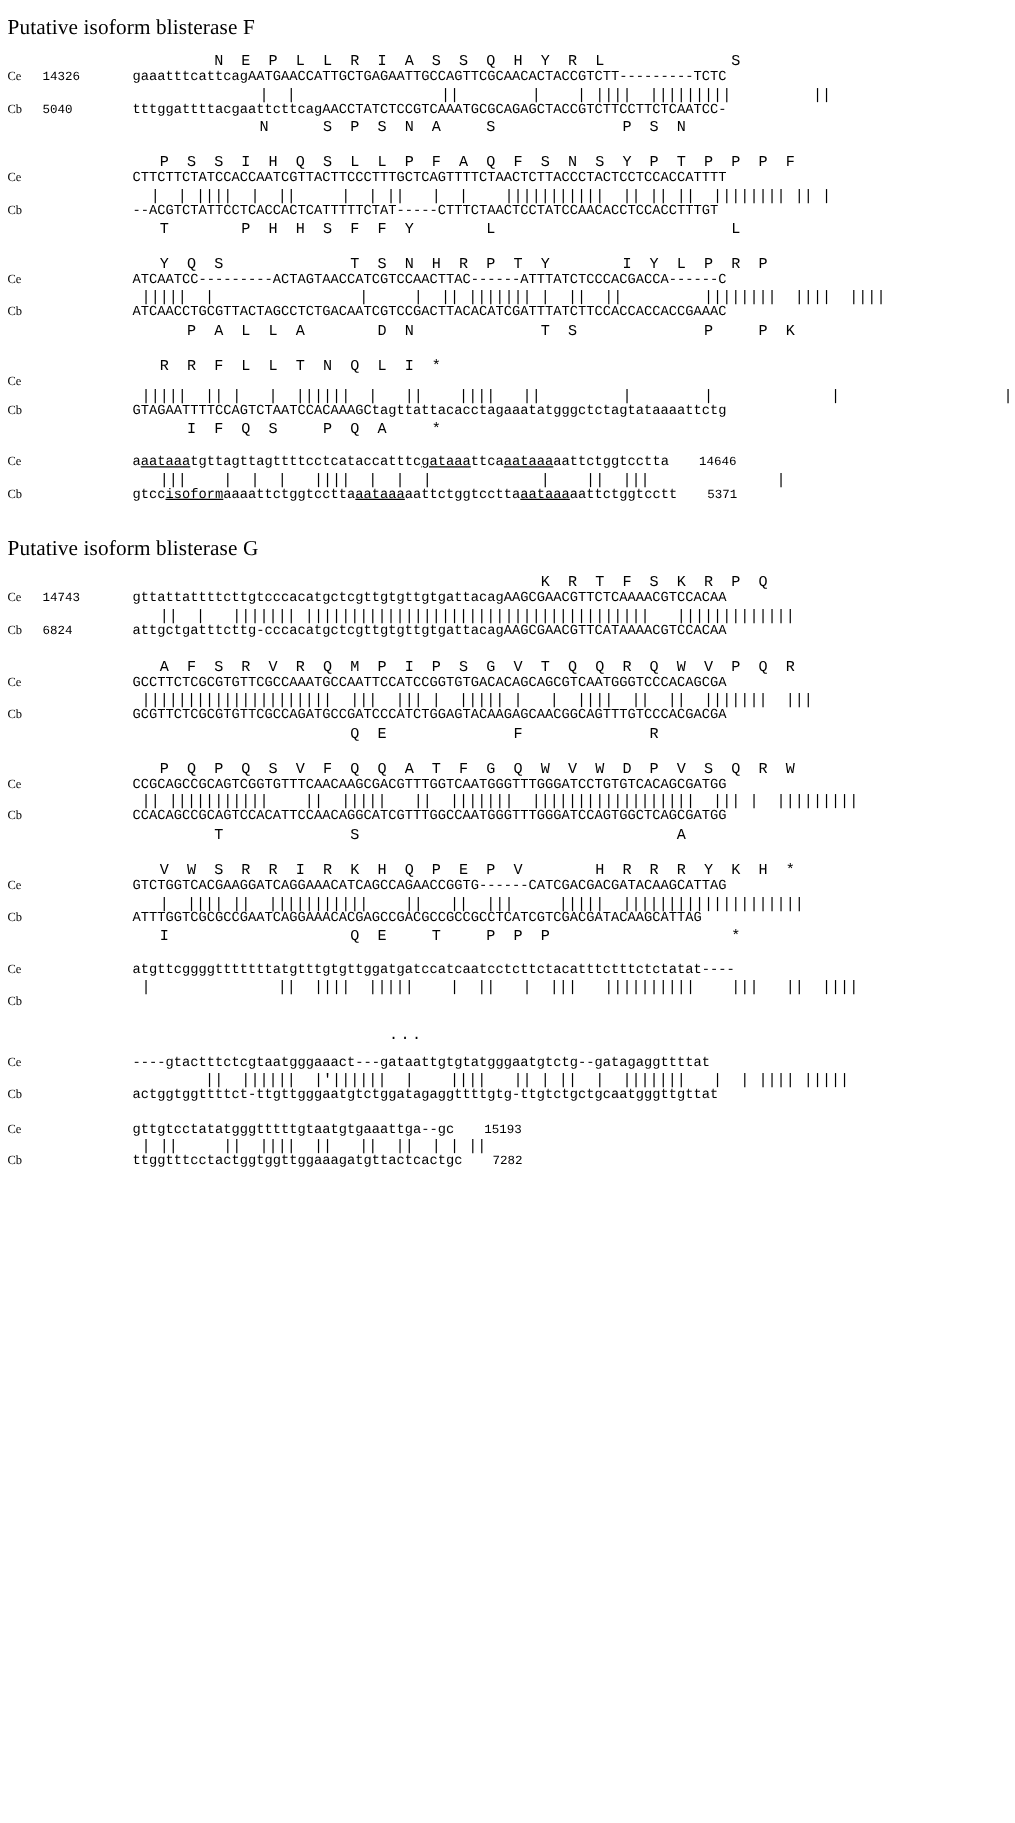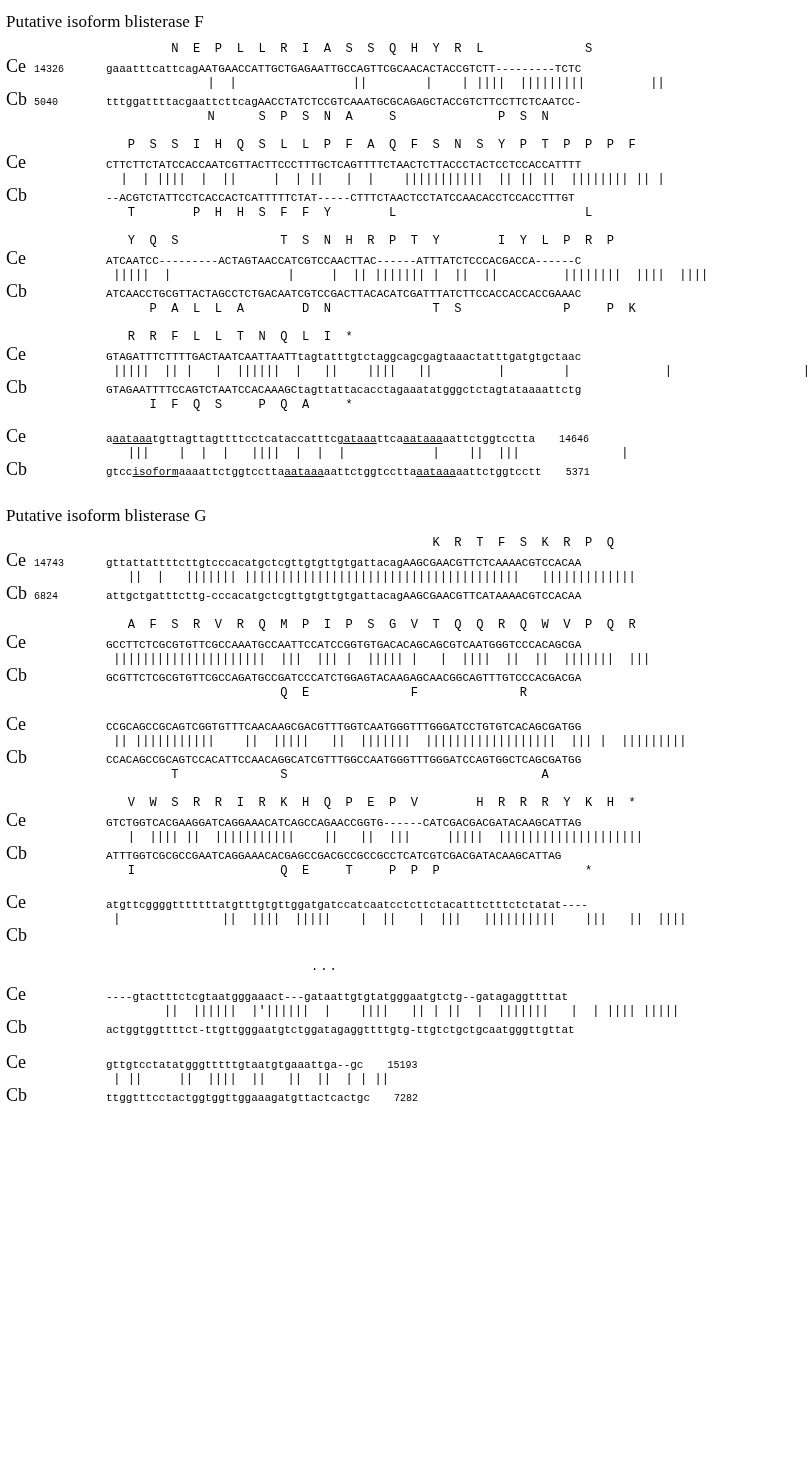--- a/index.html
+++ b/index.html
@@ -39,21 +39,21 @@
     white-space: pre;
     letter-spacing: 0px;
   }
   .row {
     display: flex;
     align-items: baseline;
     white-space: pre;
   }
   .lbl {
     font-family: "Liberation Serif", serif;
-    font-size: 18px;
+    font-size: 10px;
     width: 34px;
     flex: 0 0 34px;
     padding-left: 6px;
     box-sizing: border-box;
   }
   .num {
     font-family: "Liberation Mono", monospace;
     font-size: 10px;
     width: 72px;
     flex: 0 0 72px;
@@ -146,21 +146,20 @@
       <div class="mono seqarea">ATCAACCTGCGTTACTAGCCTCTGACAATCGTCCGACTTACACATCGATTTATCTTCCACCACCACCGAAAC</div>
     </div>
     <div class="aa">      P  A  L  L  A        D  N              T  S              P     P  K</div>
   </div>
 
   <div class="block">
     <div class="aa">   R  R  F  L  L  T  N  Q  L  I  *</div>
     <div class="row">
       <div class="lbl">Ce</div>
       <div class="num"></div>
-      <div class="mono seqarea">GTAGATTTCTTTTGACTAATCAATTAATTtagtatttgtctaggcagcgagtaaactatttgatgtgctaac</div>
     </div>
     <div class="match"> |||||  || |   |  ||||||  |   ||    ||||   ||         |        |             |                  |</div>
     <div class="row">
       <div class="lbl">Cb</div>
       <div class="num"></div>
       <div class="mono seqarea">GTAGAATTTTCCAGTCTAATCCACAAAGCtagttattacacctagaaatatgggctctagtataaaattctg</div>
     </div>
     <div class="aa">      I  F  Q  S     P  Q  A     *</div>
   </div>
 
@@ -207,20 +206,21 @@
     <div class="match"> |||||||||||||||||||||  |||  ||| |  ||||| |   |  ||||  ||  ||  |||||||  |||</div>
     <div class="row">
       <div class="lbl">Cb</div>
       <div class="num"></div>
       <div class="mono seqarea">GCGTTCTCGCGTGTTCGCCAGATGCCGATCCCATCTGGAGTACAAGAGCAACGGCAGTTTGTCCCACGACGA</div>
     </div>
     <div class="aa">                        Q  E              F              R</div>
   </div>
 
   <div class="block">
+    <div class="aa">   P  Q  P  Q  S  V  F  Q  Q  A  T  F  G  Q  W  V  W  D  P  V  S  Q  R  W</div>
     <div class="row">
       <div class="lbl">Ce</div>
       <div class="num"></div>
       <div class="mono seqarea">CCGCAGCCGCAGTCGGTGTTTCAACAAGCGACGTTTGGTCAATGGGTTTGGGATCCTGTGTCACAGCGATGG</div>
     </div>
     <div class="match"> || |||||||||||    ||  |||||   ||  |||||||  ||||||||||||||||||  ||| |  |||||||||</div>
     <div class="row">
       <div class="lbl">Cb</div>
       <div class="num"></div>
       <div class="mono seqarea">CCACAGCCGCAGTCCACATTCCAACAGGCATCGTTTGGCCAATGGGTTTGGGATCCAGTGGCTCAGCGATGG</div>

